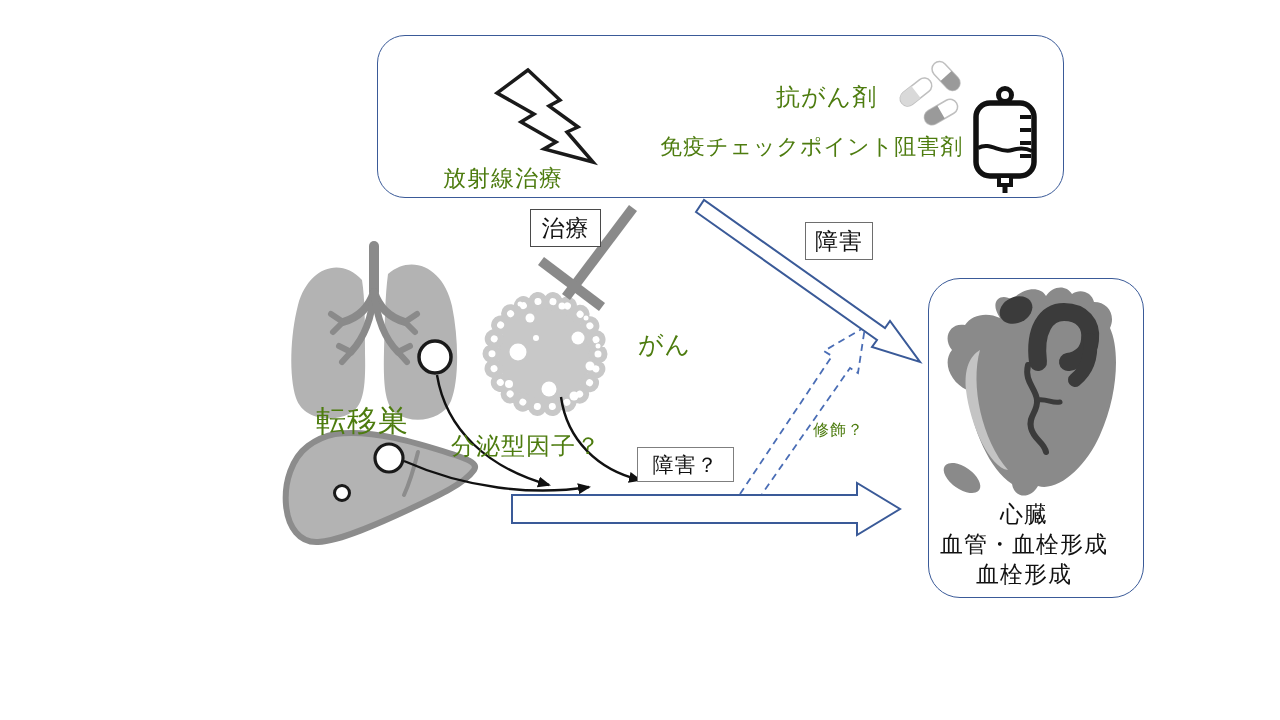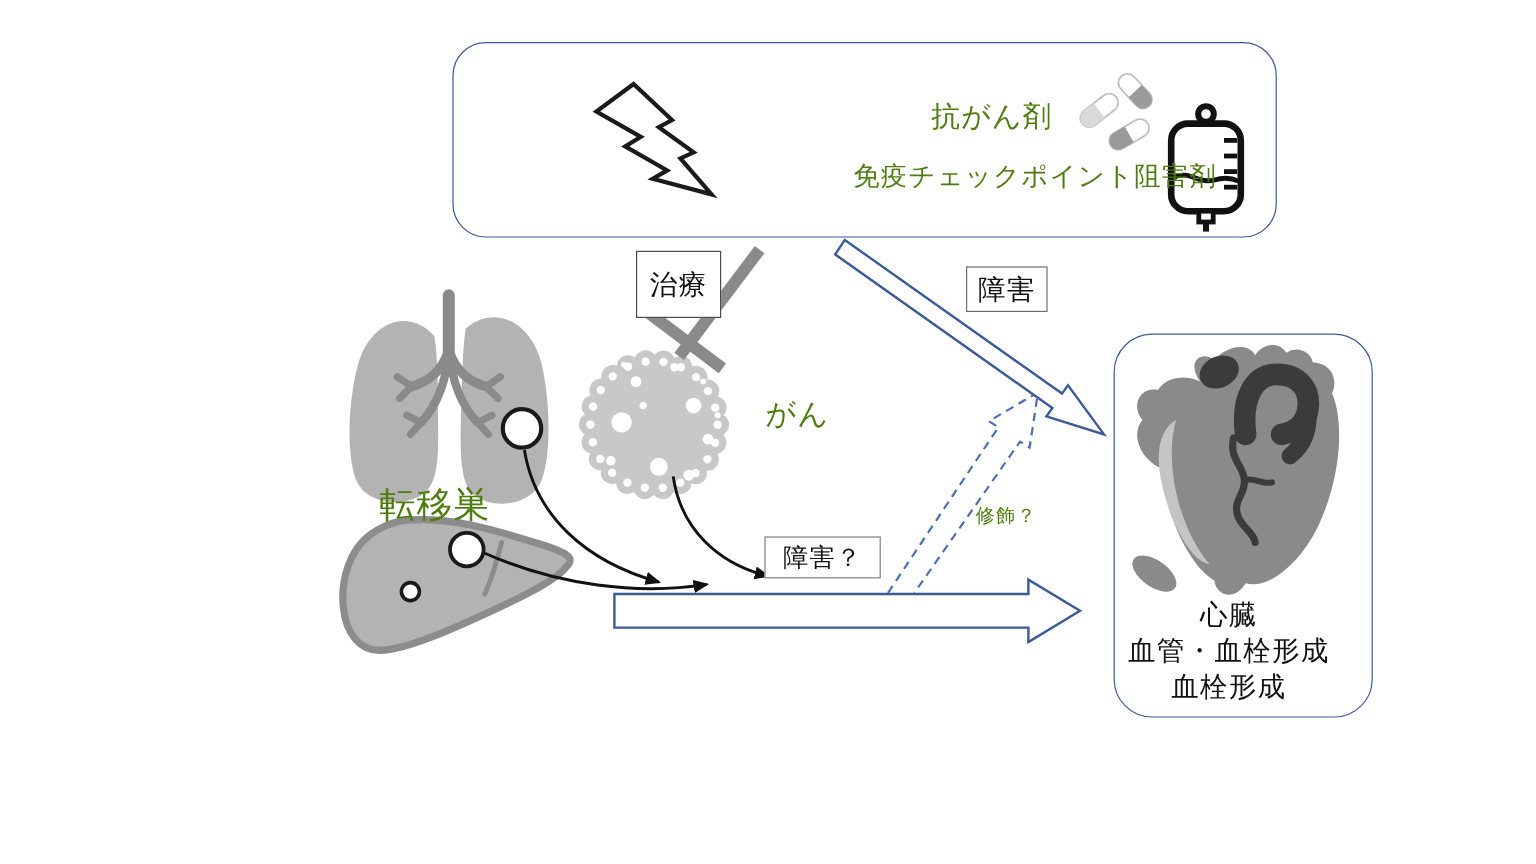--- a/index.html
+++ b/index.html
@@ -30,38 +30,37 @@
   .label-box {
     position: absolute;
     background: #ffffff;
     box-sizing: border-box;
     display: flex;
     align-items: center;
     justify-content: center;
     white-space: nowrap;
     letter-spacing: 1px;
   }
-  .treatment-box { left: 530px; top: 209px; width: 71px; height: 56px; border: 1.4px solid #4a4a4a; font-size: 23px; }
+  .treatment-box { left: 530px; top: 209px; width: 71px; height: 38px; border: 1.4px solid #4a4a4a; font-size: 23px; }
   .damage-box    { left: 805px; top: 222px; width: 68px; height: 38px; border: 1.4px solid #6e6e6e; font-size: 23px; }
   .damage-q-box  { left: 637px; top: 447px; width: 97px; height: 35px; border: 1.4px solid #7f7f7f; font-size: 21px; }
   .radiation-label     { left: 443px; top: 163px; font-size: 23px; }
   .chemo-label         { left: 776px; top: 81px;  font-size: 24px; }
-  .immune-label        { left: 711px; top: 132px; font-size: 22px; }
+  .immune-label        { left: 660px; top: 132px; font-size: 22px; }
   .cancer-label        { left: 638px; top: 328px; font-size: 25px; }
   .metastasis-label    { left: 316px; top: 401px; font-size: 30px; }
   .secreted-label      { left: 451px; top: 430px; font-size: 24px; }
   .modification-label  { left: 813px; top: 420px; font-size: 16px; }
   .heart-text {
     position: absolute;
     left: 928px; top: 499px; width: 192px;
     text-align: center;
     font-size: 23px;
     line-height: 30px;
     letter-spacing: 1px;
-    font-family: Liberation Mono, monospace;
   }
 </style>
 </head>
 <body>
 
 <div class="canvas">
 
   <div class="rbox top-box"></div>
   <div class="rbox heart-box"></div>
 
@@ -175,29 +174,31 @@
       <path d="M1000,318 C988,300 1002,292 1012,300 C1022,288 1040,285 1046,296 C1052,286 1066,284 1072,294 C1080,288 1092,292 1094,302 C1108,302 1116,315 1110,328 C1120,350 1118,395 1100,435 C1086,467 1058,492 1038,486 C1030,500 1014,498 1012,484 C990,470 972,430 967,390 C950,382 942,362 952,350 C942,338 950,322 965,325 C972,314 988,312 1000,318 Z" fill="#8a8a8a"></path>
       <path d="M980,350 C970,385 982,440 1008,470 C990,468 970,425 966,390 C964,368 970,356 980,350 Z" fill="#c4c4c4"></path>
       <ellipse cx="1016" cy="310" rx="17" ry="13" transform="rotate(-25 1016 310)" fill="#3b3b3b"></ellipse>
       <path d="M1038,362 C1034,330 1046,312 1064,312 C1082,312 1092,324 1090,340 C1089,352 1080,360 1068,362" fill="none" stroke="#3b3b3b" stroke-width="18" stroke-linecap="round"></path>
       <path d="M1090,340 C1092,360 1085,372 1075,380" fill="none" stroke="#3b3b3b" stroke-width="14" stroke-linecap="round"></path>
       <path d="M1028,365 C1024,382 1036,388 1037,400 C1038,412 1028,416 1031,428 C1034,440 1044,442 1046,452" fill="none" stroke="#3b3b3b" stroke-width="6" stroke-linecap="round"></path>
       <path d="M1037,400 C1047,398 1052,404 1060,402" fill="none" stroke="#3b3b3b" stroke-width="5" stroke-linecap="round"></path>
     </g>
   </svg>
 
+  <div class="label radiation-label">放射線治療</div>
   <div class="label chemo-label">抗がん剤</div>
   <div class="label immune-label">免疫チェックポイント阻害剤</div>
 
   <div class="label-box treatment-box">治療</div>
   <div class="label-box damage-box">障害</div>
   <div class="label-box damage-q-box">障害？</div>
 
   <div class="label cancer-label">がん</div>
   <div class="label metastasis-label">転移巣</div>
+  <div class="label secreted-label">分泌型因子？</div>
   <div class="label modification-label">修飾？</div>
 
   <div class="heart-text">
     <div>心臓</div>
     <div>血管・血栓形成</div>
     <div>血栓形成</div>
   </div>
 
 </div>
 

